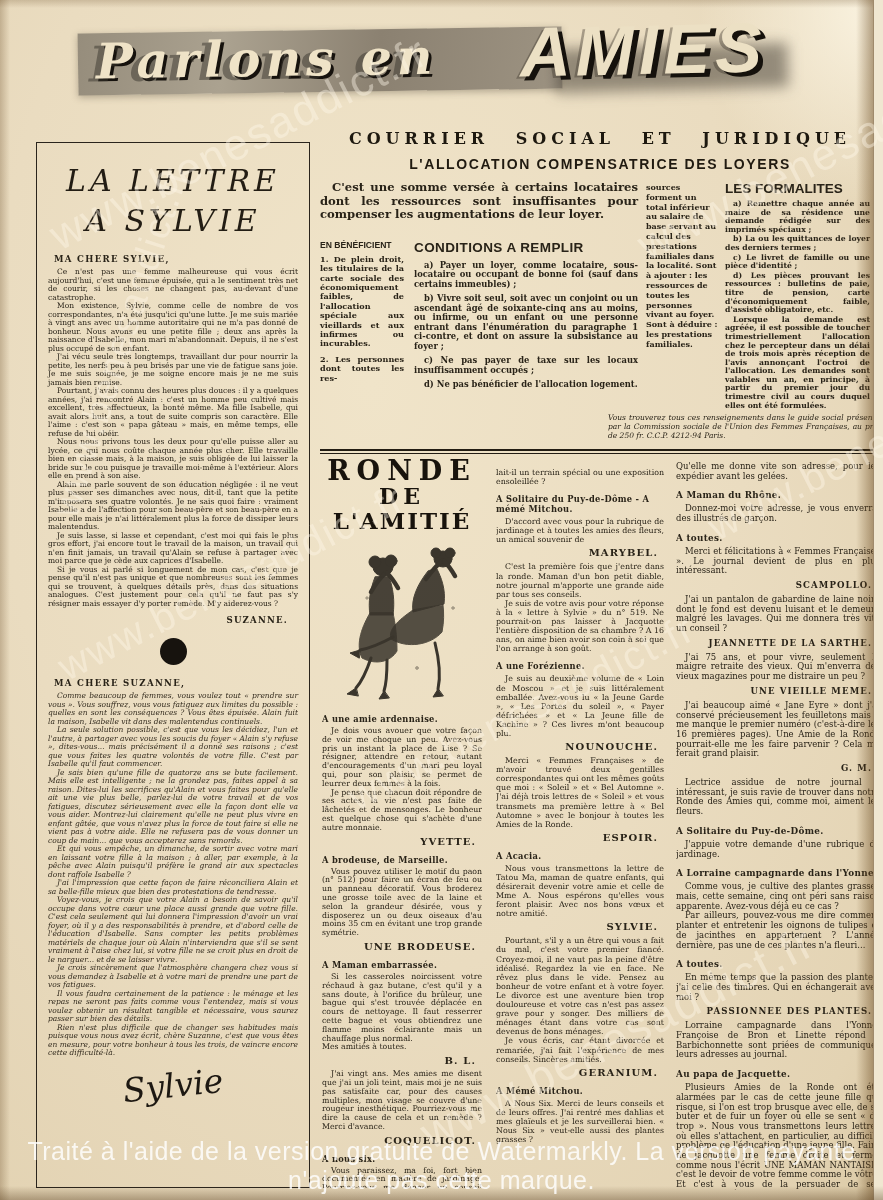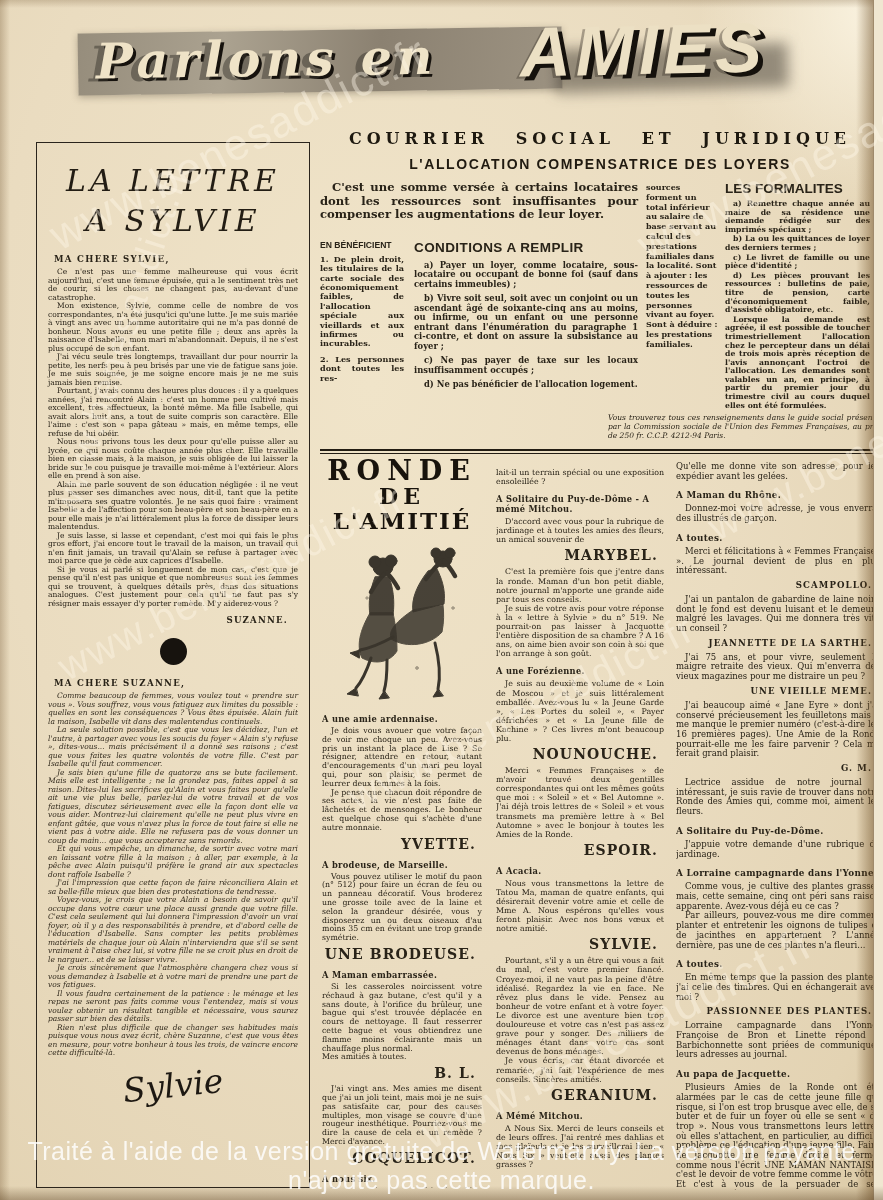--- a/index.html
+++ b/index.html
@@ -84,21 +84,21 @@
   .colB{position:absolute;left:496px;top:468px;width:168px;height:722px;overflow:hidden;}
   .colC{position:absolute;left:676px;top:462px;width:204px;height:728px;overflow:hidden;}
   .ronde-t{ text-align:center;font-weight:700;color:#18130c;}
   .ronde-t1{font-size:27px;letter-spacing:7px;line-height:26px;}
   .ronde-t2{font-size:22px;letter-spacing:5px;line-height:24px;}
   .ronde-t3{font-size:23px;letter-spacing:2px;line-height:26px;}
   .illus{display:block;margin:4px auto 6px;}
   .lh{font-weight:700;font-size:8.3px;letter-spacing:.3px;margin:8px 0 3px;}
   .lp{font-size:7.8px;line-height:8.8px;text-align:justify;text-indent:9px;margin:0;}
   .lc{text-indent:0;}
-  .ls{font-weight:700;font-size:14px;letter-spacing:1.1px;text-align:right;margin:3px 6px 4px 0;}
+  .ls{font-weight:700;font-size:10px;letter-spacing:1.1px;text-align:right;margin:3px 6px 4px 0;}
   .colB .lp{font-size:7.9px;line-height:9.1px;}
   .colC .lp{font-size:8.5px;line-height:9.7px;}
   .colC .lh{font-size:8.8px;margin:9px 0 4px;}
   .colC .ls{font-size:8.6px;margin:4px 8px 5px 0;}
 
   
   .wm{position:absolute;font-family:"Liberation Sans",sans-serif;font-weight:400;
         color:rgba(255,249,234,.42);font-size:44px;letter-spacing:2px;white-space:nowrap;
         pointer-events:none;z-index:5;}
   .wm-bottom{position:absolute;left:0;right:0;top:1137px;text-align:center;z-index:6;

